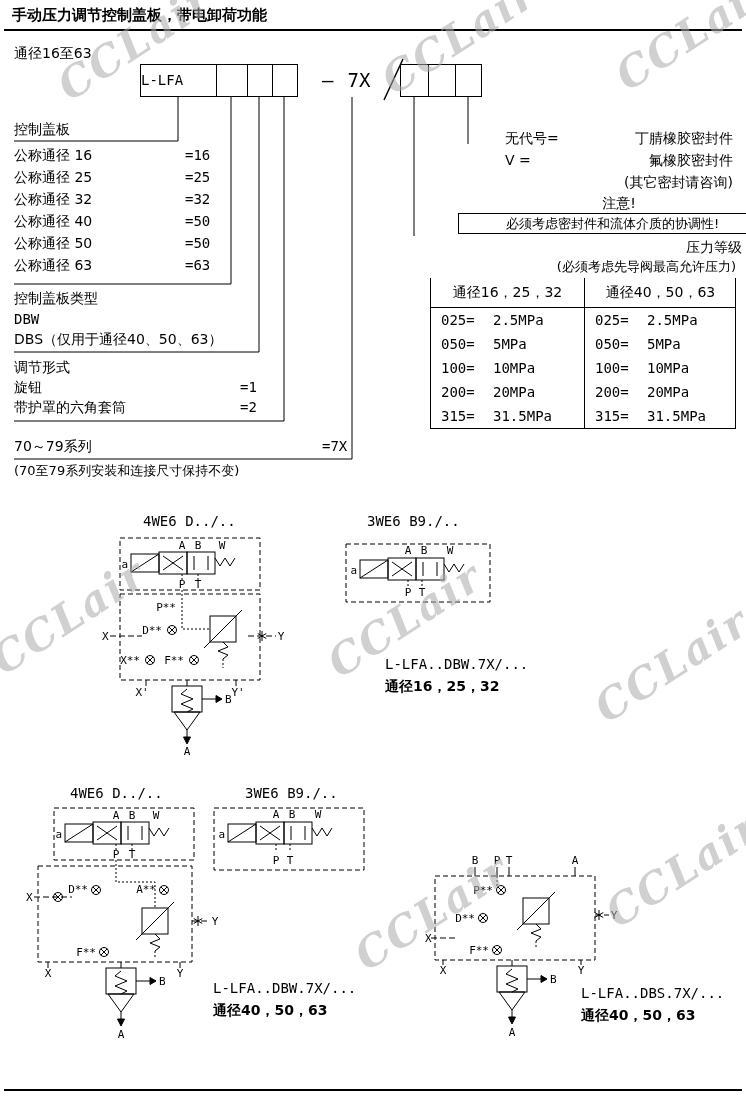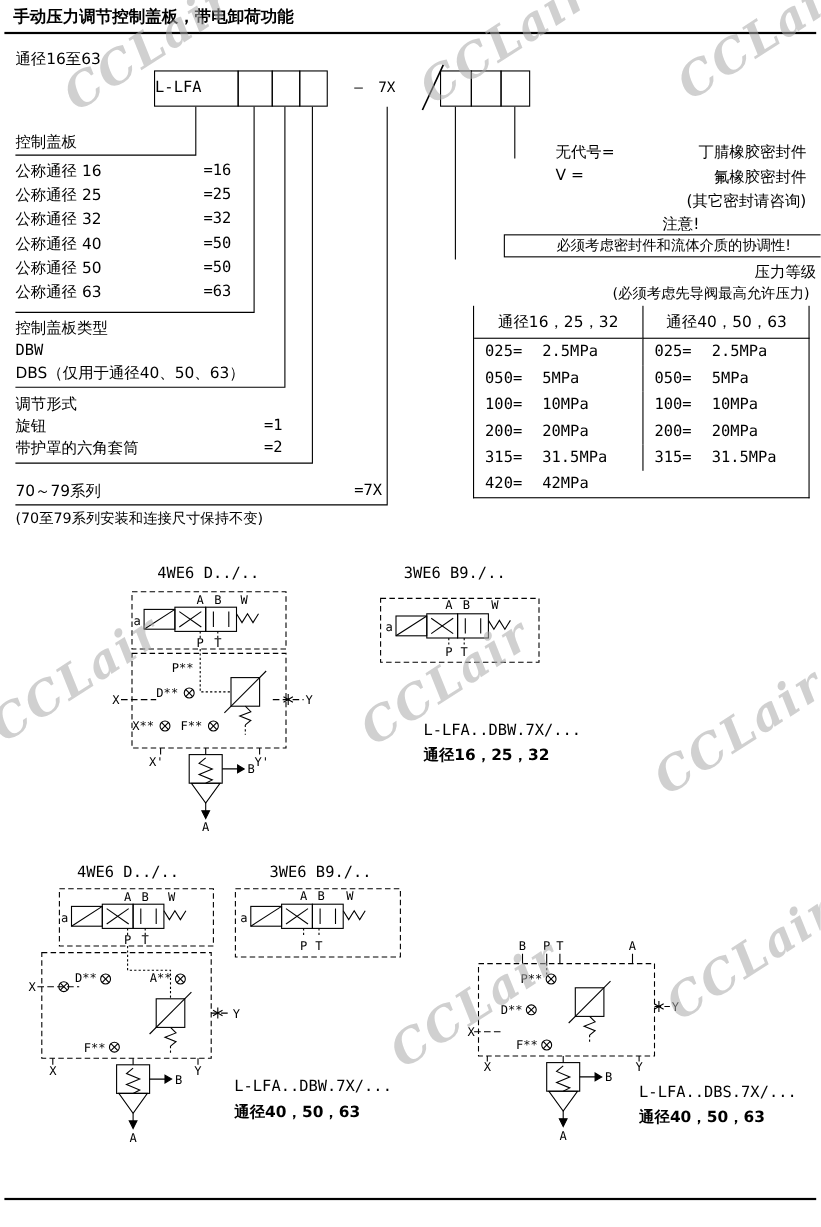--- a/index.html
+++ b/index.html
@@ -29,21 +29,21 @@
 <body>
 
 <div class="abs" style="left:12px;top:6px;font-size:15px;font-weight:bold;white-space:nowrap">手动压力调节控制盖板，带电卸荷功能</div>
 <div class="rule" style="top:29px"></div>
 <div class="abs" style="left:14px;top:45px">通径16至63</div>
 
 <div class="cell mono" style="left:140px;top:64px;width:77px;text-align:left;line-height:31px;font-size:14px">L-LFA</div>
 <div class="cell" style="left:216px;top:64px;width:32px"></div>
 <div class="cell" style="left:247px;top:64px;width:26px"></div>
 <div class="cell" style="left:272px;top:64px;width:26px"></div>
-<div class="abs mono" style="left:322px;top:64px;height:33px;line-height:33px;font-size:13px">
+<div class="abs mono" style="left:322px;top:64px;height:33px;line-height:33px;font-size:19px">
   <span>—</span><span style="margin-left:14px">7X</span>
 </div>
 <div class="cell" style="left:400px;top:64px;width:29px"></div>
 <div class="cell" style="left:428px;top:64px;width:28px"></div>
 <div class="cell" style="left:455px;top:64px;width:27px"></div>
 
 <svg class="overlay" width="746" height="1115">
   <g stroke="#000" fill="none" stroke-width="1">
     <path d="M178,97 V141 H14"></path>
     <path d="M231,97 V284 H14"></path>
@@ -136,24 +136,20 @@
       <span class="pt-code">200=</span>
       <span>20MPa</span>
     </div>
   <div class="pt-c">
       <span class="pt-code">315=</span>
       <span>31.5MPa</span>
     </div>
   <div class="pt-c col2">
       <span class="pt-code">315=</span>
       <span>31.5MPa</span>
-    </div>
-  <div class="pt-c">
-      <span class="pt-code">420=</span>
-      <span>42MPa</span>
     </div>
 </div>
 
 <div class="lbl mono" style="left:143px;top:513px">4WE6 D../..</div>
 <div class="lbl mono" style="left:367px;top:513px">3WE6 B9./..</div>
 <div class="lbl mono" style="left:385px;top:656px">L-LFA..DBW.7X/...</div>
 <div class="lbl" style="left:385px;top:678px;font-weight:bold">通径16，25，32</div>
 
 <div class="lbl mono" style="left:70px;top:785px">4WE6 D../..</div>
 <div class="lbl mono" style="left:245px;top:785px">3WE6 B9./..</div>

